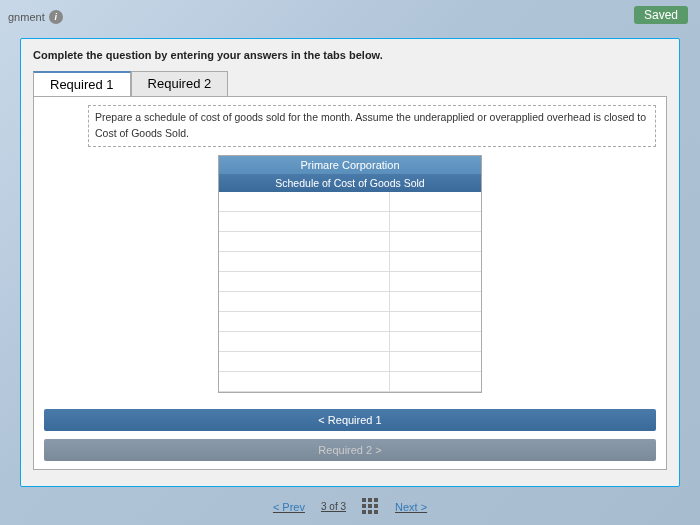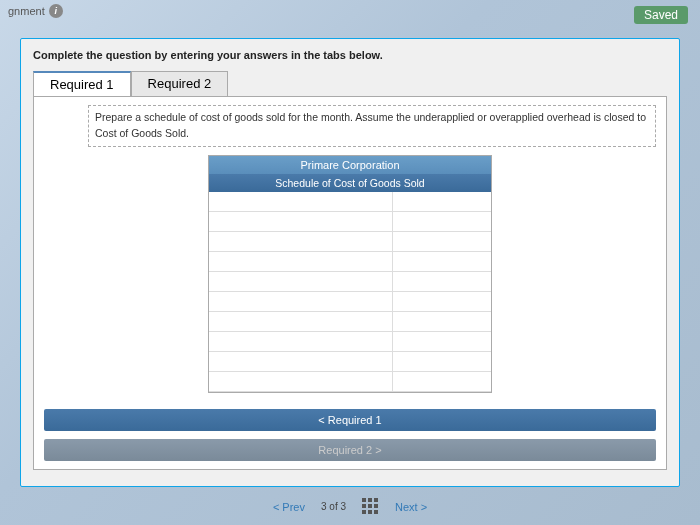--- a/index.html
+++ b/index.html
@@ -124,21 +124,21 @@
       border-right: 1px solid #ddd;
     }
 
     .schedule-table .right-col {
       width: 35%;
     }
 
     .schedule-outer {
       border: 1px solid #aaa;
       margin: 0 auto;
-      width: 284px;
+      width: 264px;
     }
 
     .buttons-row {
       display: flex;
       justify-content: center;
       gap: 8px;
       margin-top: 16px;
       flex-direction: column;
     }
 
@@ -166,20 +166,21 @@
       position: absolute;
       bottom: 10px;
       left: 0;
       right: 0;
       display: flex;
       justify-content: center;
       align-items: center;
       gap: 16px;
       font-size: 11px;
       color: #444;
+      text-decoration: underline;
     }
 
     .bottom-nav a {
       color: #337ab7;
       text-decoration: none;
       font-size: 11px;
     }
 
     .page-indicator {
       color: #444;
@@ -198,21 +199,21 @@
       background: #555;
       display: block;
       width: 4px;
       height: 4px;
     }
 
     .app-header {
       position: absolute;
       top: 0;
       left: 0;
-      padding: 4px 8px;
+      padding: 10px 8px;
       font-size: 11px;
       color: #555;
       display: flex;
       align-items: center;
       gap: 4px;
     }
 
     .info-icon {
       display: inline-flex;
       align-items: center;

